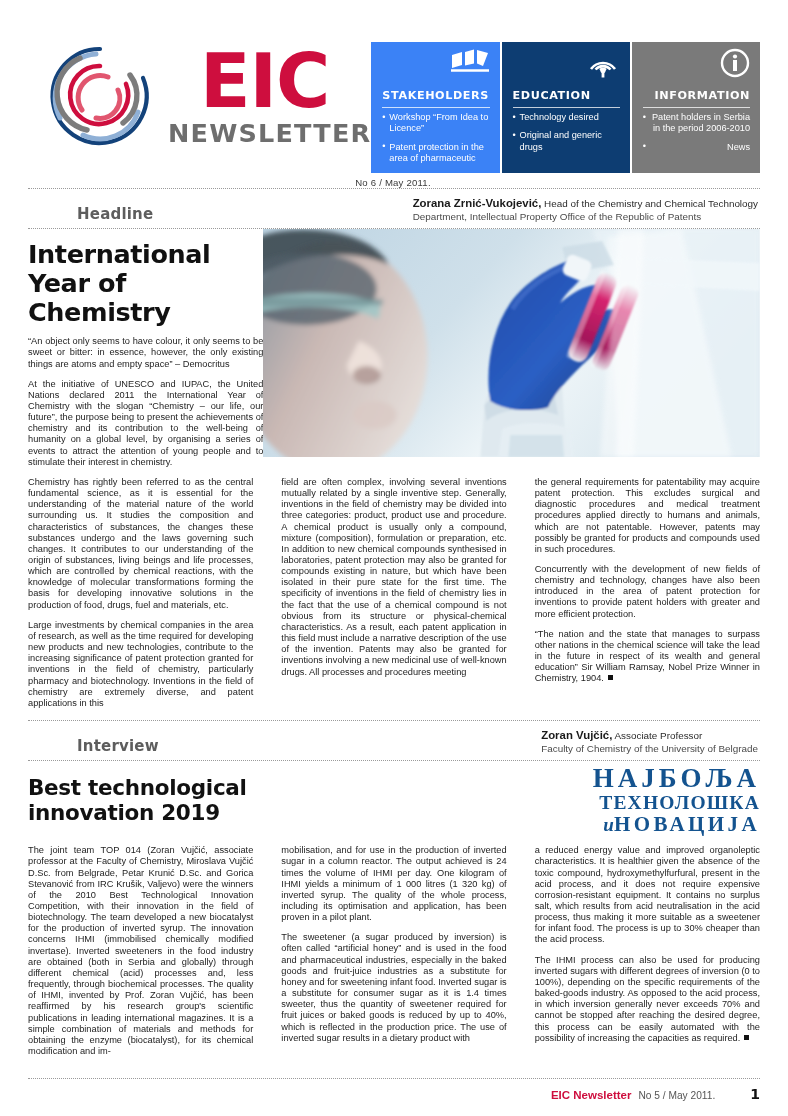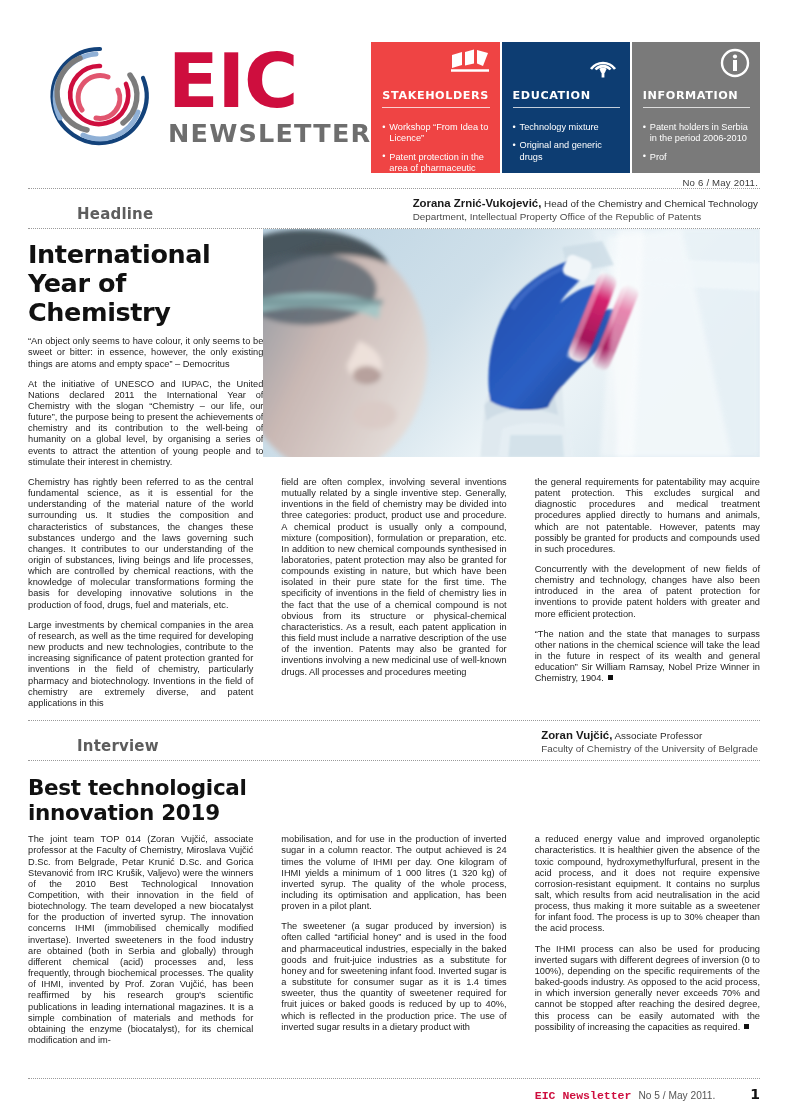--- a/index.html
+++ b/index.html
@@ -13,49 +13,49 @@
   .page { position: relative; width: 788px; height: 1116px; padding: 0 28px; }
 
   
   .masthead { display: flex; align-items: flex-start; padding-top: 42px; height: 168px; }
   .brand { display: flex; align-items: center; flex: 0 0 332px; padding-left: 18px; }
   .brand-mark { width: 108px; height: 108px; flex: 0 0 108px; margin-right: 14px; }
   .brand-text { padding-top: 8px; }
   .brand-eic {
     font-family: "DejaVu Sans", sans-serif;
     font-weight: bold; font-size: 74px; line-height: 0.80;
-    color: #ce0e3e; letter-spacing: -1px;
+    color: #ce0e3e; letter-spacing: -1px; margin-left: 32px;
   }
   .brand-news {
     font-family: "DejaVu Sans", sans-serif;
     font-weight: bold; font-size: 25.5px; letter-spacing: 1.2px;
     color: #6e6e6e; margin-top: 7px;
   }
 
   .boxes { display: flex; flex: 1; gap: 2px; height: 131px; }
   .box { position: relative; flex: 1; padding: 9px 10px 8px 11px; color: #fff; }
-  .box.stake { background: #ef4444; }
+  .box.stake { background: #3b82f6; }
   .box.edu   { background: #0d3d72; }
-  .box.info  { background: #7a7a7a; }
+  .box.info  { background: #7a7a7a; text-align: right; }
   .box-title {
     font-family: "DejaVu Sans", sans-serif;
     font-weight: bold; font-size: 11.2px; letter-spacing: 0.6px;
     padding-bottom: 5px; margin-top: 38px;
     border-bottom: 1px solid rgba(255,255,255,.75);
   }
-  .box ul { list-style: none; margin-top: 14px; }
+  .box ul { list-style: none; margin-top: 4px; }
   .box li {
     font-size: 9.2px; line-height: 11.4px; margin-bottom: 7px;
     padding-left: 7px; position: relative;
   }
   .box li::before { content: "•"; position: absolute; left: 0; top: -0.5px; }
   .box-icon { position: absolute; top: 6px; right: 10px; }
 
   .issue {
-    text-align: right; font-size: 9.6px; color: #3a3a3a;
+    text-align: center; font-size: 9.6px; color: #3a3a3a;
     margin-top: 9px; padding-right: 2px; letter-spacing: .2px;
   }
 
   
   .rule-dot { border-top: 1px dotted #9a9a9a; }
   .sec-head { display: flex; align-items: flex-end; justify-content: space-between; padding: 7px 2px 5px 2px; margin-left: 47px; }
   .sec-label {
     font-family: "DejaVu Sans", sans-serif; font-weight: bold;
     font-size: 15px; color: #5d5d5d; letter-spacing: .2px;
   }
@@ -102,21 +102,21 @@
          color: #14538f; letter-spacing: 1.2px; line-height: 21px; }
   .aw3 { font-family: "Liberation Serif", serif; font-weight: bold; font-size: 21px;
          color: #14538f; letter-spacing: 3.4px; line-height: 22px; }
   .aw3 .ital { font-style: italic; font-size: 19px; letter-spacing: 0; }
 
   .itv-head { display: flex; justify-content: space-between; align-items: flex-start; }
 
   
   .footer { position: absolute; left: 28px; right: 28px; bottom: 14px; }
   .footer-inner { display: flex; align-items: baseline; justify-content: flex-end; padding-top: 7px; gap: 7px; }
-  .f-brand { font-family: Liberation Mono, monospace; font-weight: bold; font-size: 11.5px; color: #ce0e3e; }
+  .f-brand { font-family: Liberation Sans, sans-serif; font-weight: bold; font-size: 11.5px; color: #ce0e3e; }
   .f-issue { font-size: 10.2px; color: #555; }
   .f-page { font-family: "DejaVu Sans", sans-serif; font-weight: bold; font-size: 14px; color: #111; margin-left: 28px; }
 </style>
 </head>
 <body>
 
 <div class="page">
 
   <div class="masthead">
 
@@ -164,37 +164,37 @@
           <svg width="34" height="30" viewBox="0 0 34 30">
             <path d="M5 21 A15 15 0 0 1 29 21" fill="none" stroke="#fff" stroke-width="2.6"></path>
             <path d="M9.5 21.5 A10 10 0 0 1 24.5 21.5" fill="none" stroke="#fff" stroke-width="2.6"></path>
             <path d="M14 22 A5 5 0 0 1 20 22" fill="none" stroke="#fff" stroke-width="2.6"></path>
             <circle cx="17" cy="22.5" r="2.6" fill="#fff"></circle>
             <rect x="15.6" y="22" width="2.8" height="7.5" fill="#fff"></rect>
           </svg>
         </div>
         <div class="box-title">EDUCATION</div>
         <ul>
-          <li>Technology mixture</li>
+          <li>Technology desired</li>
           <li>Original and generic drugs</li>
         </ul>
       </div>
 
       <div class="box info">
         <div class="box-icon">
           <svg width="30" height="30" viewBox="0 0 30 30">
             <circle cx="15" cy="15" r="13" fill="none" stroke="#fff" stroke-width="2.4"></circle>
             <circle cx="15" cy="8.5" r="2.1" fill="#fff"></circle>
             <rect x="13" y="12" width="4" height="11" fill="#fff"></rect>
           </svg>
         </div>
         <div class="box-title">INFORMATION</div>
         <ul>
           <li>Patent holders in Serbia in the period 2006-2010</li>
-          <li>Prof</li>
+          <li>News</li>
         </ul>
       </div>
 
     </div>
   </div>
 
   <div class="issue">No 6 / May 2011.</div>
 
   <div class="rule-dot"></div>
 
@@ -326,20 +326,25 @@
         <div><span class="nm">Zoran Vujčić,</span><span class="rl"> Associate Professor</span></div>
         <div class="ln2">Faculty of Chemistry of the University of Belgrade</div>
       </div>
     </div>
 
     <div class="rule-dot"></div>
 
     <div class="itv-head">
       <h2 class="headline2" style="white-space:pre-line">Best technological
 innovation 2019</h2>
+      <div class="award-logo">
+        <div class="aw1">НАЈБОЉА</div>
+        <div class="aw2">ТЕХНОЛОШКА</div>
+        <div class="aw3"><span class="ital">и</span><span>НОВАЦИЈА</span></div>
+      </div>
     </div>
 
     <div class="lower3">
       <div class="col">
         <p class="body">The joint team TOP 014 (Zoran Vujčić, associate professor at the Faculty of Chemistry, Miroslava Vujčić D.Sc. from Belgrade, Petar Krunić D.Sc. and Gorica Stevanović from IRC Krušik, Valjevo) were the winners of the 2010 Best Technological Innovation Competition, with their innovation in the field of biotechnology. The team developed a new biocatalyst for the production of inverted syrup. The innovation concerns IHMI (immobilised chemically modified invertase). Inverted sweeteners in the food industry are obtained (both in Serbia and globally) through different chemical (acid) processes and, less frequently, through biochemical processes. The quality of IHMI, invented by Prof. Zoran Vujčić, has been reaffirmed by his research group's scientific publications in leading international magazines. It is a simple combination of materials and methods for obtaining the enzyme (biocatalyst), for its chemical modification and im-</p>
       </div>
       <div class="col">
         <p class="body">mobilisation, and for use in the production of inverted sugar in a column reactor. The output achieved is 24 times the volume of IHMI per day. One kilogram of IHMI yields a minimum of 1 000 litres (1 320 kg) of inverted syrup. The quality of the whole process, including its optimisation and application, has been proven in a pilot plant.</p>
         <p class="body">The sweetener (a sugar produced by inversion) is often called “artificial honey” and is used in the food and pharmaceutical industries, especially in the baked goods and fruit-juice industries as a substitute for honey and for sweetening infant food. Inverted sugar is a substitute for consumer sugar as it is 1.4 times sweeter, thus the quantity of sweetener required for fruit juices or baked goods is reduced by up to 40%, which is reflected in the production price. The use of inverted sugar results in a dietary product with</p>
       </div>

